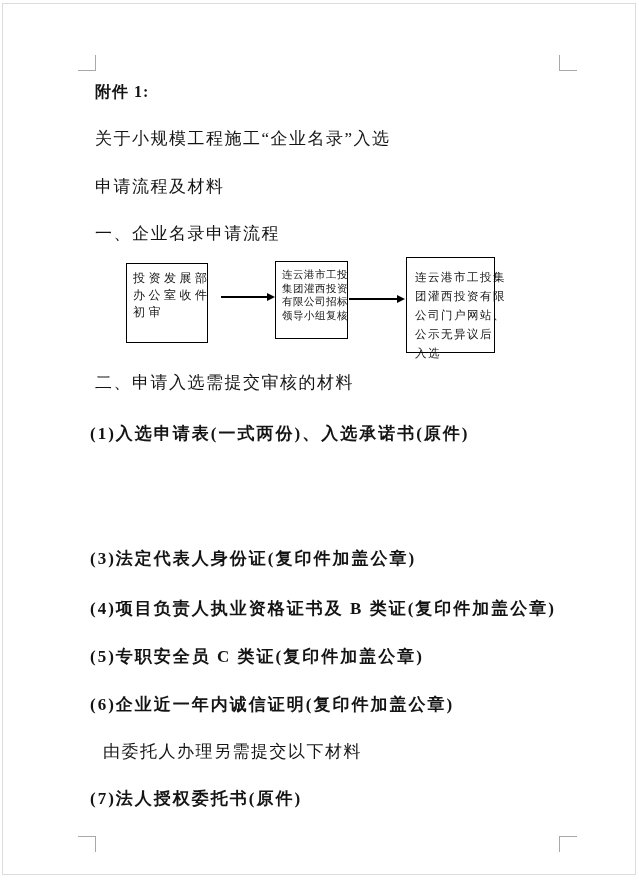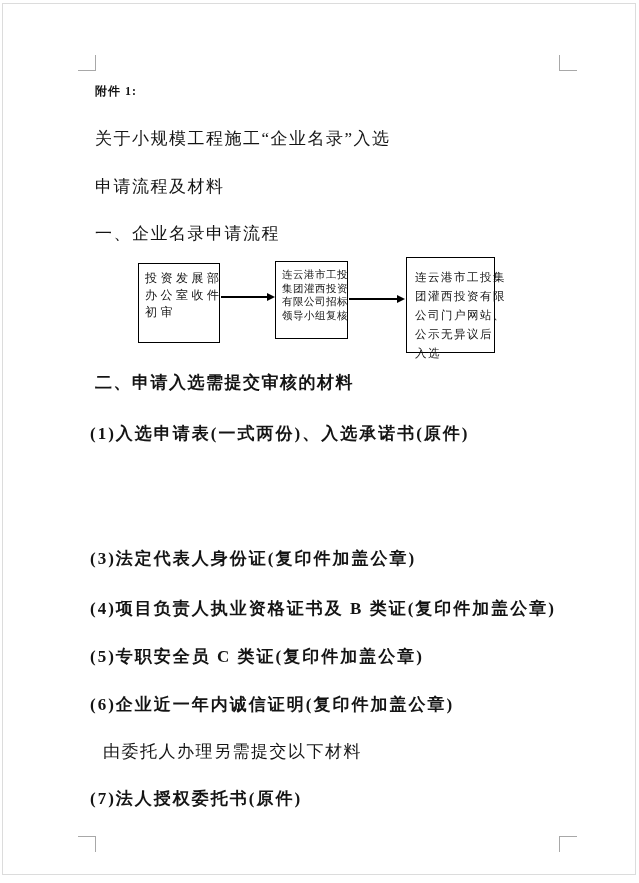--- a/index.html
+++ b/index.html
@@ -14,37 +14,37 @@
     position:absolute; left:2px; top:3px; width:632px; height:870px;
     border:1px solid #dcdcdc; background:#ffffff;
   }
   
   .line {
     position:absolute; white-space:nowrap;
     font-size:17px; line-height:29px;
   }
   .reg  { letter-spacing:1.5px; font-weight:normal; }
   .bold { letter-spacing:2px;   font-weight:bold; }
-  .attach { font-size:12px; font-weight:bold; letter-spacing:1px; }
+  .attach { font-size:16px; font-weight:bold; letter-spacing:1px; }
   
   .crop {
     position:absolute; width:17px; height:15px;
     border:0 solid #a8a8a8;
   }
   .crop.tl { border-right-width:1px; border-bottom-width:1px; }
   .crop.tr { border-left-width:1px;  border-bottom-width:1px; }
   .crop.bl { border-right-width:1px; border-top-width:1px; }
   .crop.br { border-left-width:1px;  border-top-width:1px; }
   
   .flow-box {
     position:absolute; box-sizing:border-box;
     border:1px solid #000; background:#fff;
   }
   .flow-box .bx-line { white-space:nowrap; }
-  .box1 { left:138px; top:263px; width:82px; height:80px; padding:6px 4px 0 6px; }
+  .box1 { left:126px; top:263px; width:82px; height:80px; padding:6px 4px 0 6px; }
   .box1 .bx-line { font-size:12px; line-height:17px; letter-spacing:3.5px; }
   .box2 { left:275px; top:261px; width:73px; height:78px; padding:6px 6px 0 6px; }
   .box2 .bx-line { font-size:10.5px; line-height:13.5px; letter-spacing:0.5px; }
   .box3 { left:406px; top:257px; width:89px; height:96px; padding:10px 8px 0 8px; }
   .box3 .bx-line { font-size:11.5px; line-height:19px; letter-spacing:1.5px; }
   .flow-line { position:absolute; height:2px; background:#000; }
   .flow-head {
     position:absolute; width:0; height:0;
     border-top:4px solid transparent; border-bottom:4px solid transparent;
     border-left:8px solid #000;
@@ -87,21 +87,21 @@
 
   <div class="flow-box box3">
     <div class="bx-line">连云港市工投集</div>
     <div class="bx-line">团灌西投资有限</div>
     <div class="bx-line">公司门户网站、</div>
     <div class="bx-line">公示无异议后</div>
     <div class="bx-line">入选</div>
   </div>
 </div>
 
-<div class="line reg" style="left:95px; top:368px;font-weight:bold;">二、申请入选需提交审核的材料</div>
+<div class="line reg" style="left:95px; top:368px;">二、申请入选需提交审核的材料</div>
 
 <div class="line bold" style="left:90px; top:419px;">(1)入选申请表(一式两份)、入选承诺书(原件)</div>
 
 <div style="position:absolute; left:90px; top:465px;">
 </div>
 
 <div class="line bold" style="left:90px; top:544px;">(3)法定代表人身份证(复印件加盖公章)</div>
 <div class="line bold" style="left:90px; top:594px;">(4)项目负责人执业资格证书及 B 类证(复印件加盖公章)</div>
 <div class="line bold" style="left:90px; top:642px;">(5)专职安全员 C 类证(复印件加盖公章)</div>
 <div class="line bold" style="left:90px; top:690px;">(6)企业近一年内诚信证明(复印件加盖公章)</div>

